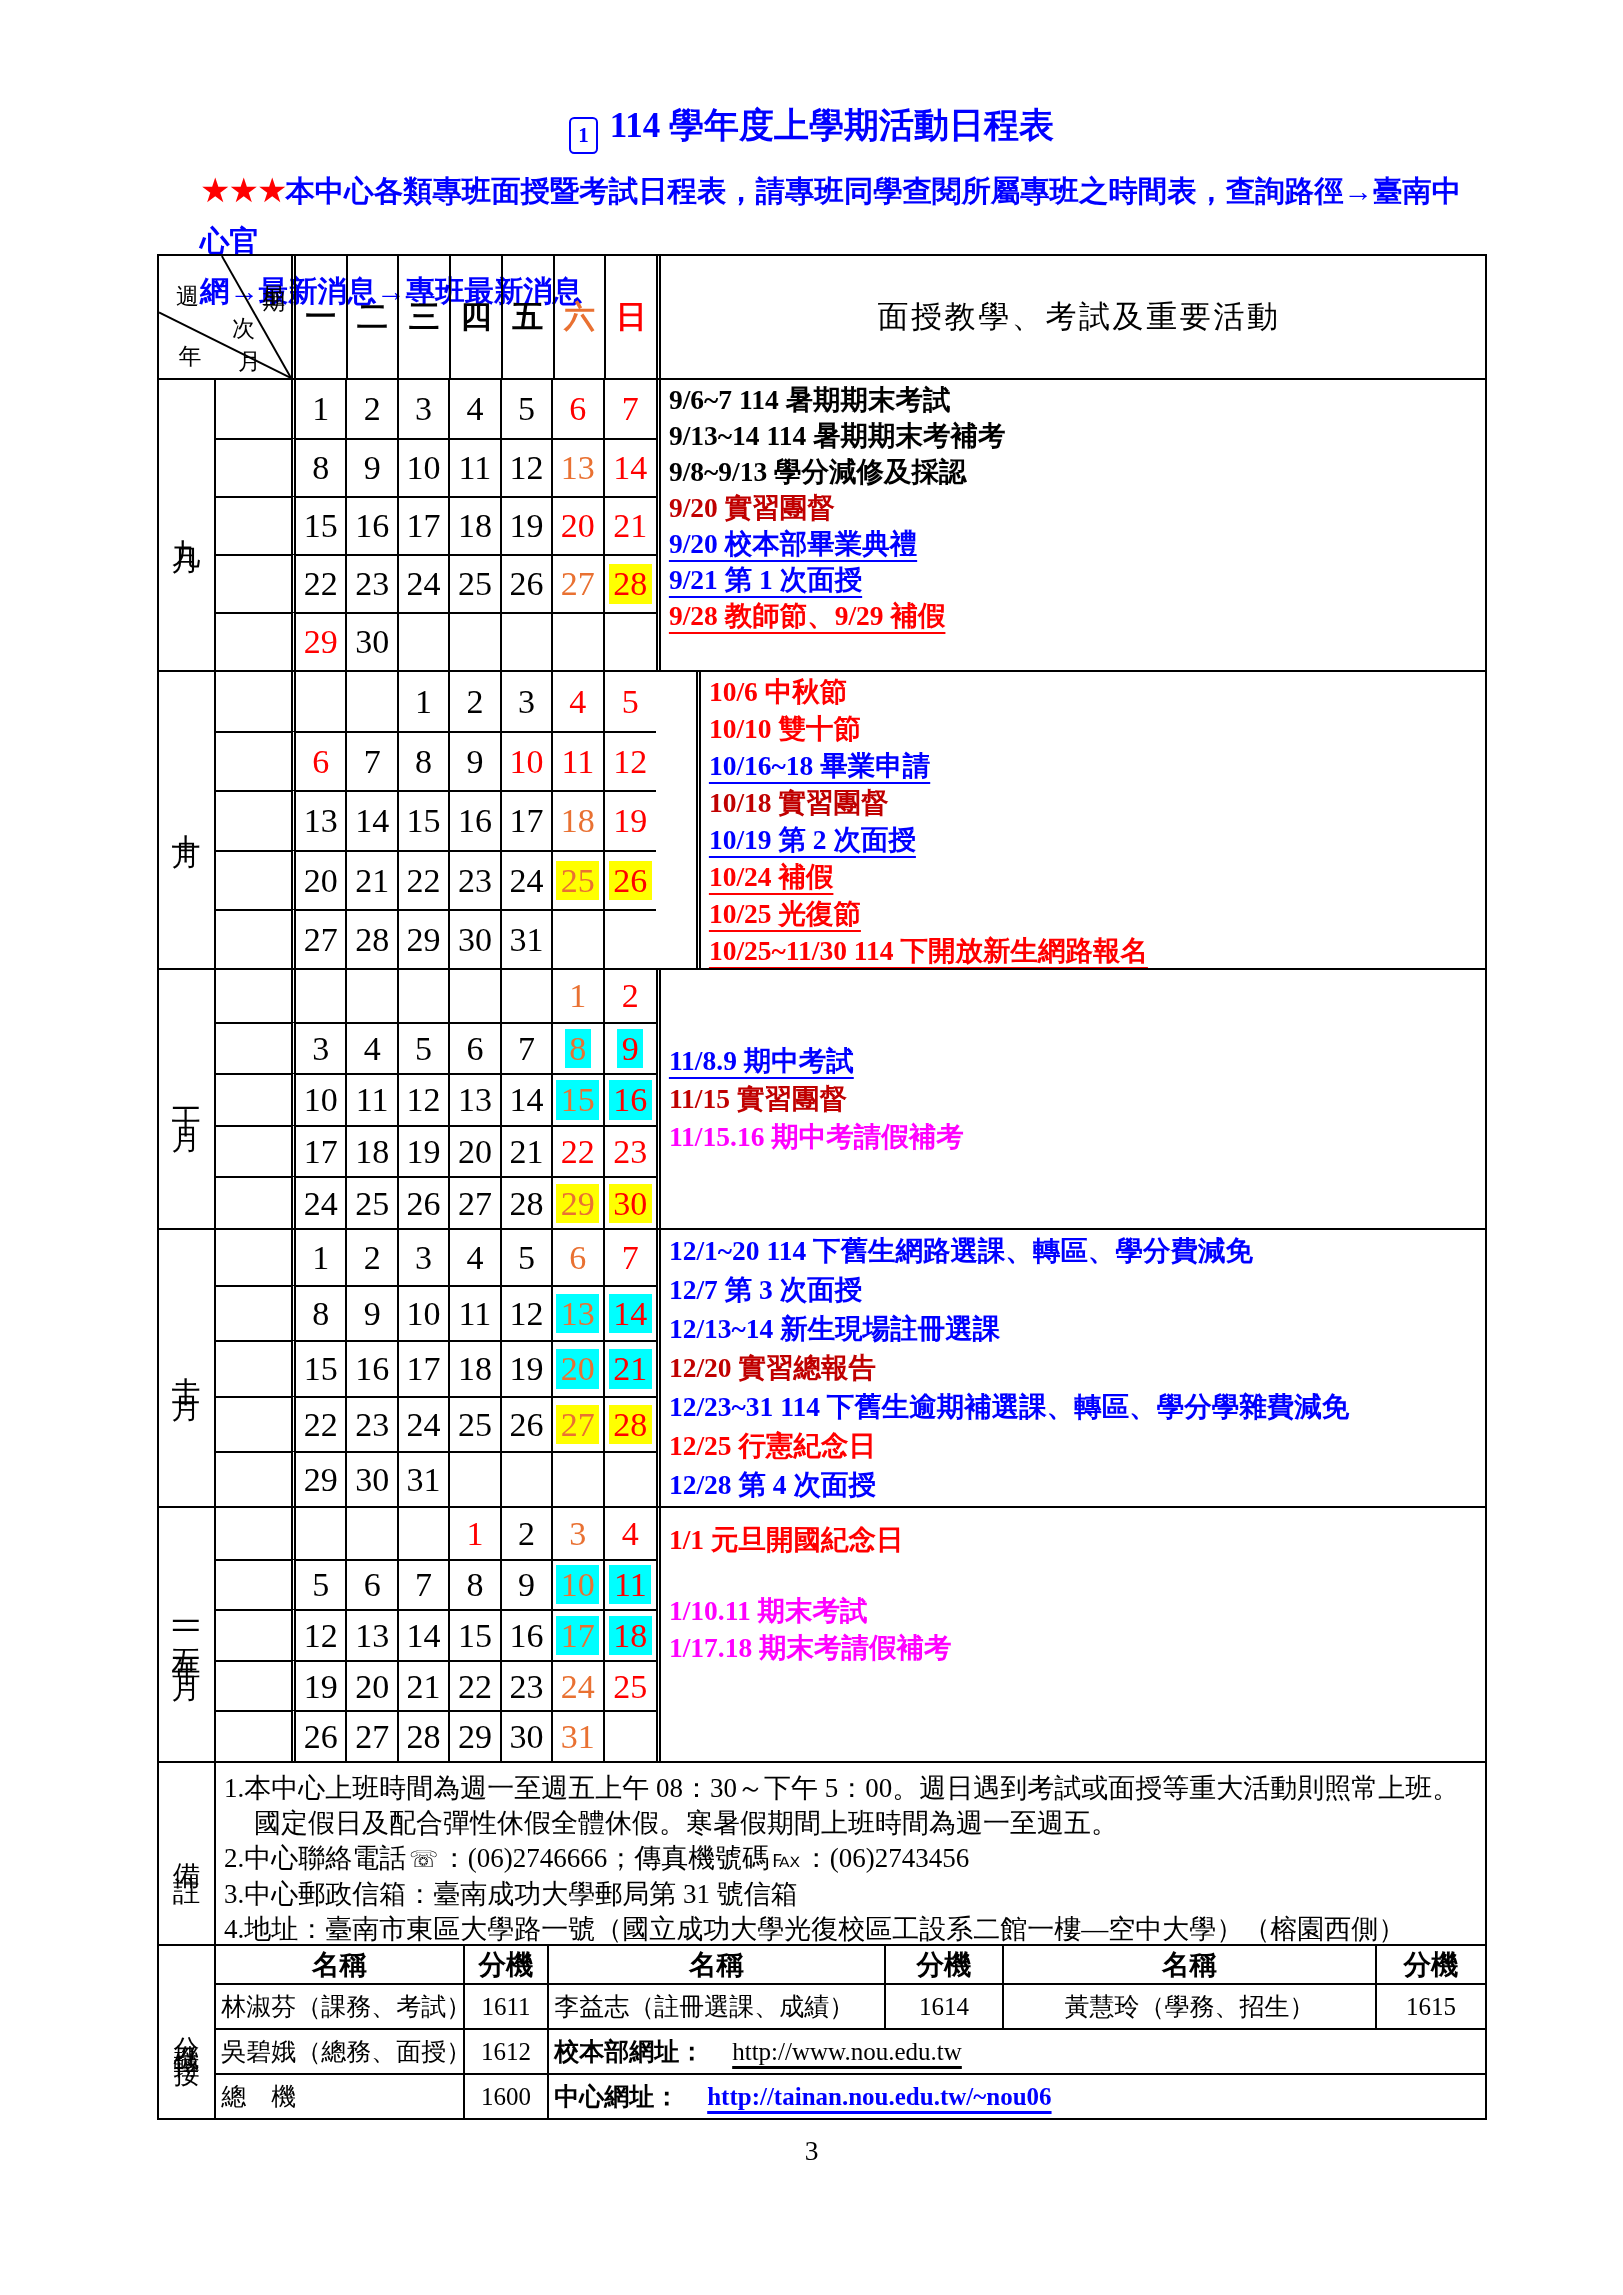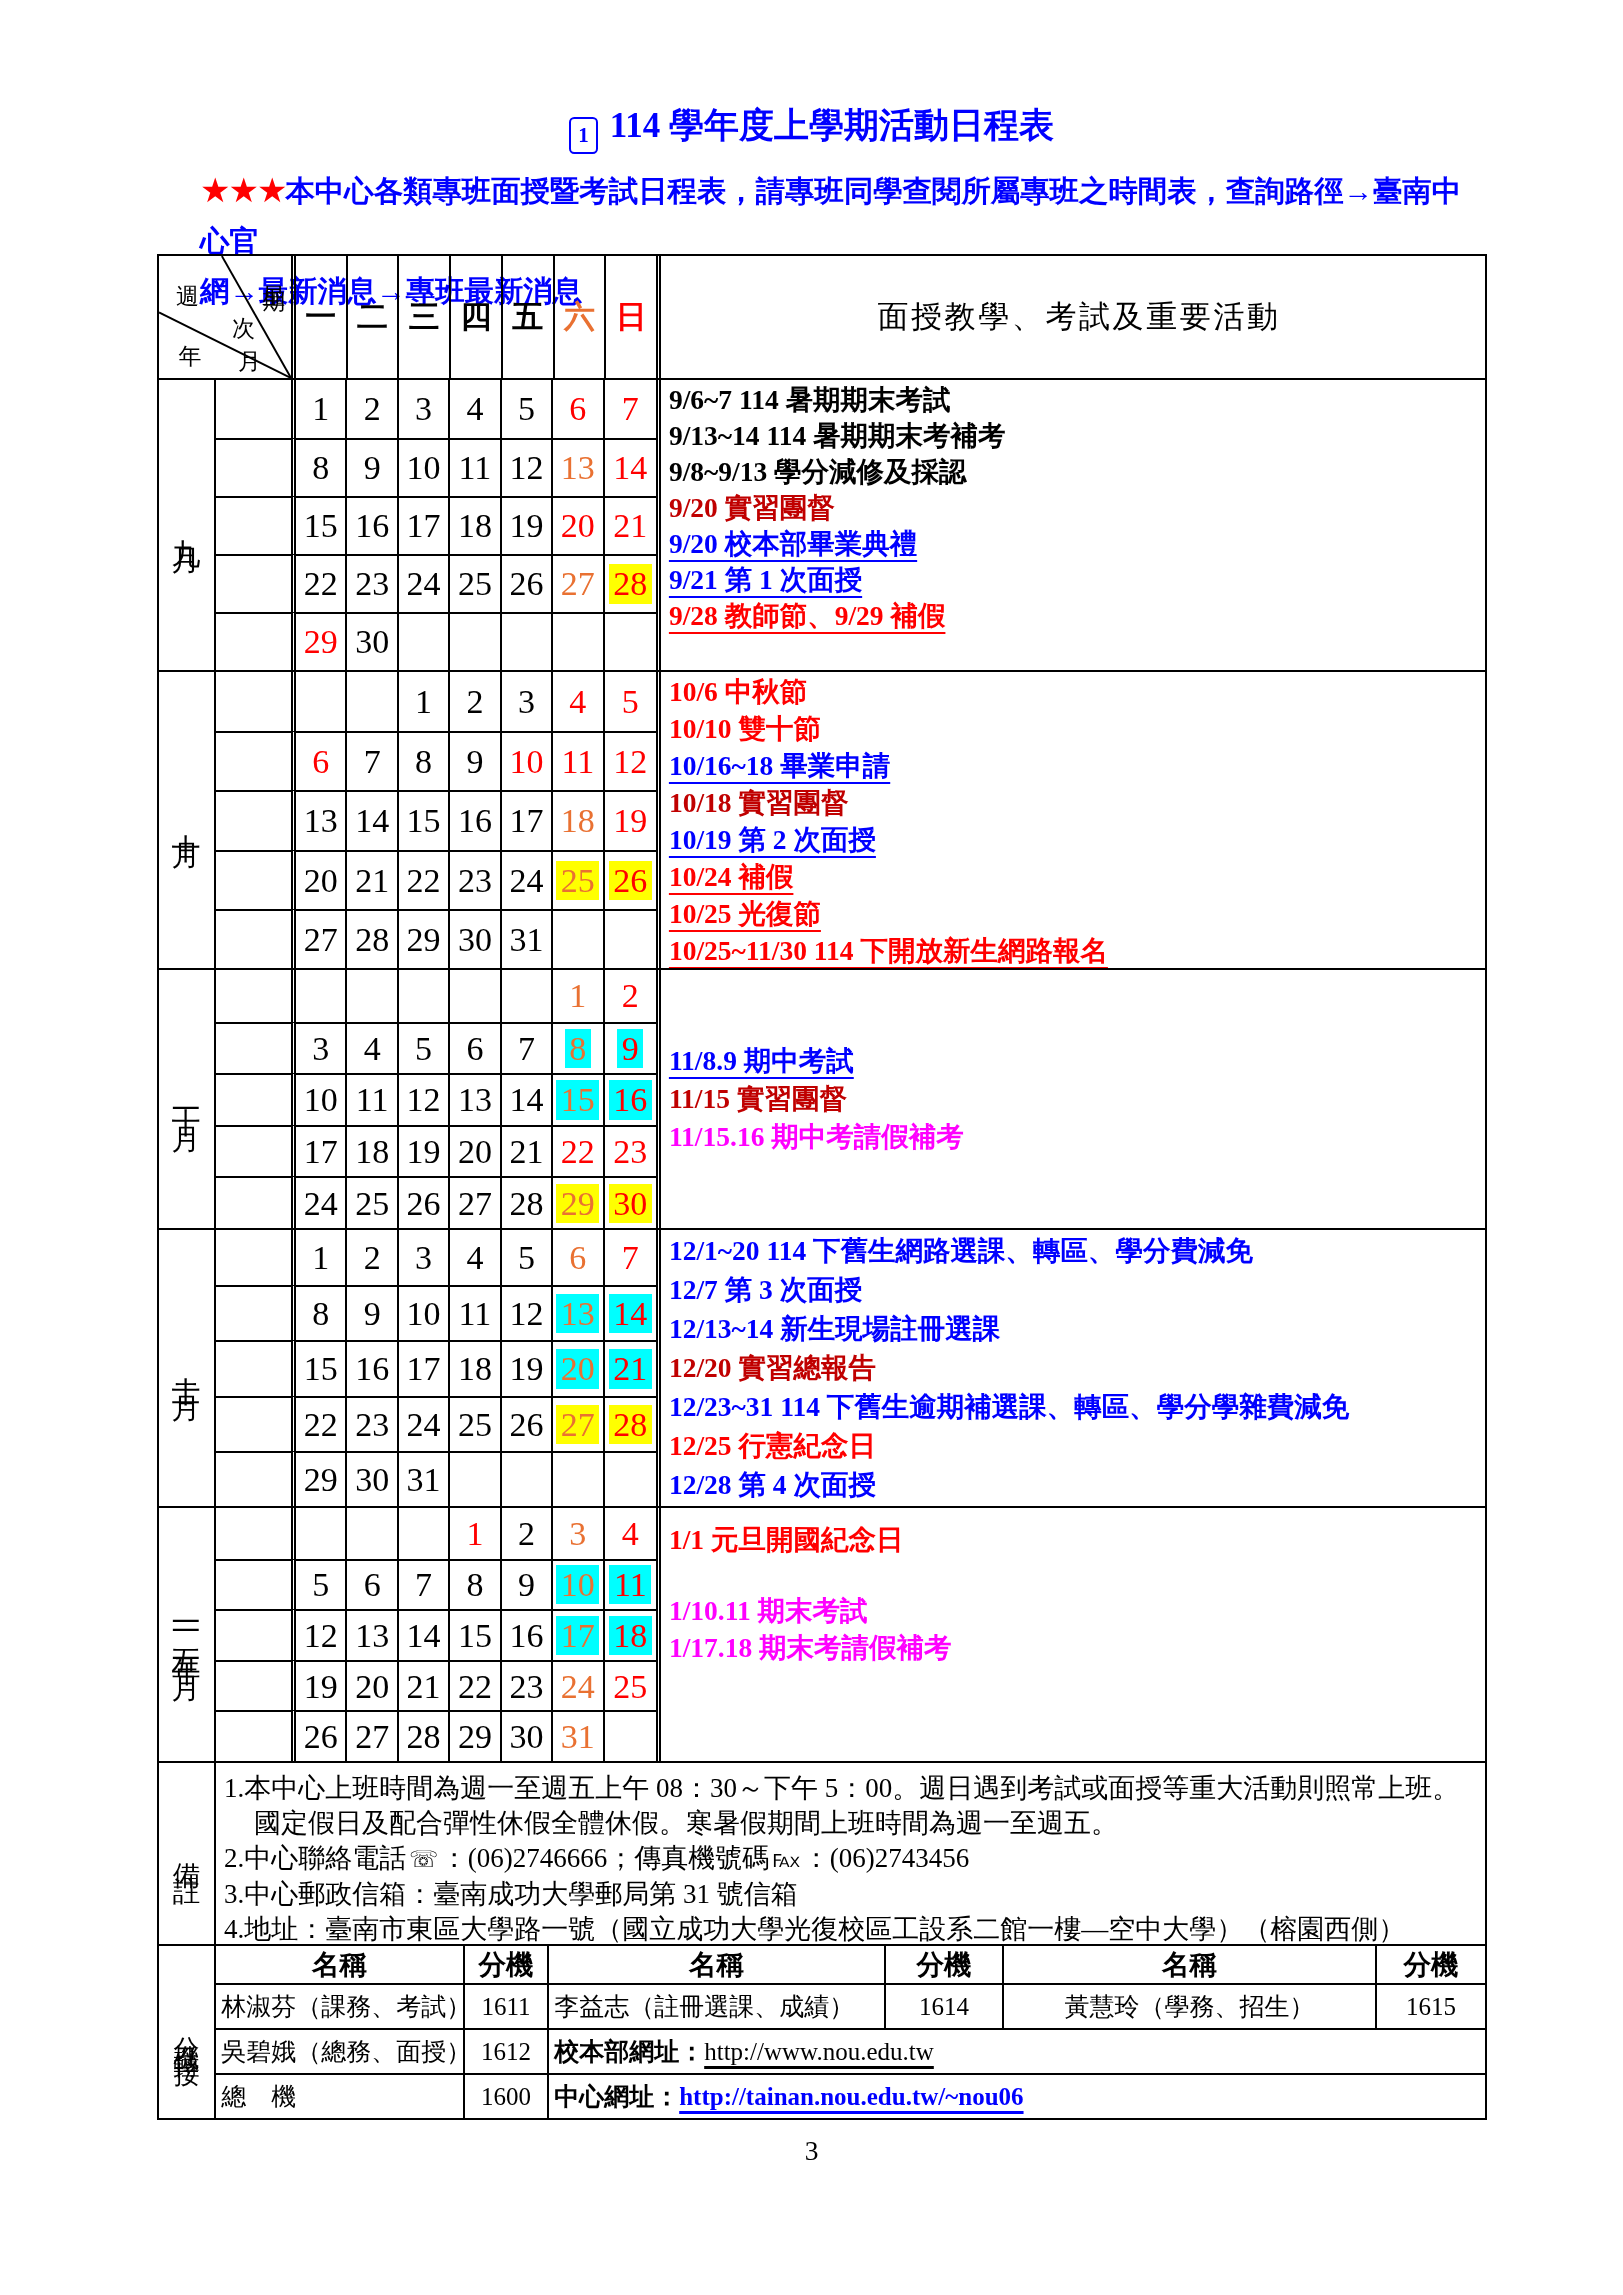--- a/index.html
+++ b/index.html
@@ -65,21 +65,21 @@
   .ext-block { display:flex; border-top:2.6px solid #000; height:174px; }
   .ext-label { width:57px; flex:none; border-right:2px solid #000; display:flex;
     align-items:center; justify-content:center; font-size:26px; letter-spacing:7.9px; }
   .ext-table { flex:1; display:grid; grid-template-columns:249px 84px 337px 118px 373px 1fr;
     grid-template-rows:37px 1fr 1fr 1fr; }
   .ec { border-right:2px solid #000; border-top:2px solid #000; display:flex;
     align-items:center; font-size:25px; padding:0 5.2px; white-space:nowrap; overflow:hidden; }
   .eh { justify-content:center; font-weight:bold; font-size:27.5px; border-top:none; }
   .no-r { border-right:none; }
   .cen { justify-content:center; }
-  .merge { grid-column: 3 / -1; border-right:none; }
+  .merge { grid-column: 3 / -1; border-right:none;gap:28px; }
   .url-black { color:#000; font-weight:normal; text-decoration:underline;
     text-decoration-thickness:3.3px; text-underline-offset:5.9px; cursor:pointer; }
   .url-blue { color:#0000FF; font-weight:bold; text-decoration:underline;
     text-decoration-thickness:2.6px; text-underline-offset:5.9px; cursor:pointer; }
   .url-label { font-weight:bold; }
   
   .page-num { position:absolute; top:2135px; left:0; width:100%; text-align:center; font-size:27.5px; }
 </style>
 </head>
 <body>
@@ -337,21 +337,21 @@
             </div>
             <div>
               <span class="date-num" style="color: rgb(0, 0, 0);">30</span>
             </div>
             <div>
               <span class="date-num" style="color: rgb(0, 0, 0);">31</span>
             </div>
             <div></div>
             <div></div>
           </div>
-          <div class="m-acts" style="justify-content: flex-start; padding-top: 1.3px;">
+          <div class="m-acts" style="justify-content: flex-start; padding-top: 1.3px; margin-left: 40px;">
             <div class="act-line" style="color: rgb(255, 0, 0); line-height: 37px;">10/6 中秋節</div>
             <div class="act-line" style="color: rgb(255, 0, 0); line-height: 37px;">10/10 雙十節</div>
             <div class="act-line u" style="color: rgb(0, 0, 255); line-height: 37px;">10/16~18 畢業申請</div>
             <div class="act-line" style="color: rgb(192, 0, 0); line-height: 37px;">10/18 實習團督</div>
             <div class="act-line u" style="color: rgb(0, 0, 255); line-height: 37px;">10/19 第 2 次面授</div>
             <div class="act-line u" style="color: rgb(255, 0, 0); line-height: 37px;">10/24 補假</div>
             <div class="act-line u" style="color: rgb(255, 0, 0); line-height: 37px;">10/25 光復節</div>
             <div class="act-line u" style="color: rgb(255, 0, 0); line-height: 37px;">10/25~11/30 114 下開放新生網路報名</div>
           </div>
         </div>

